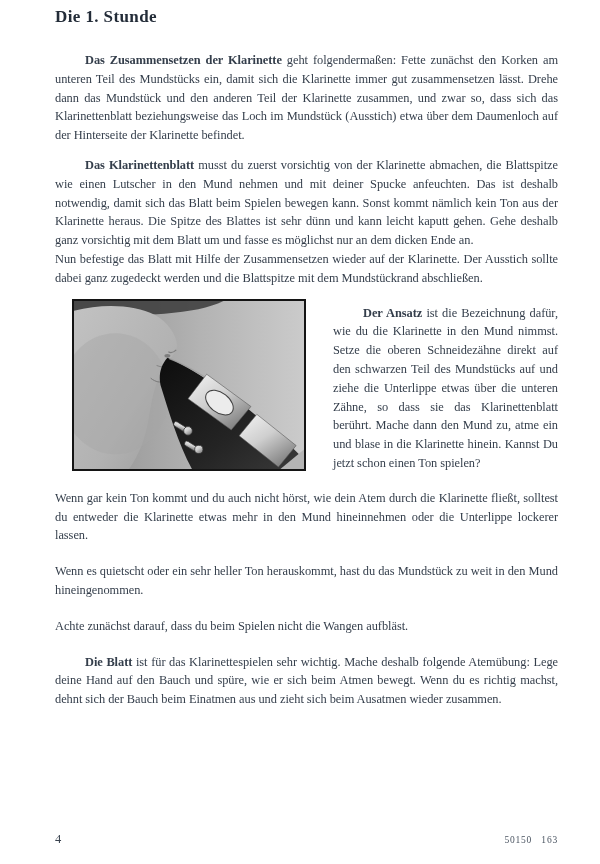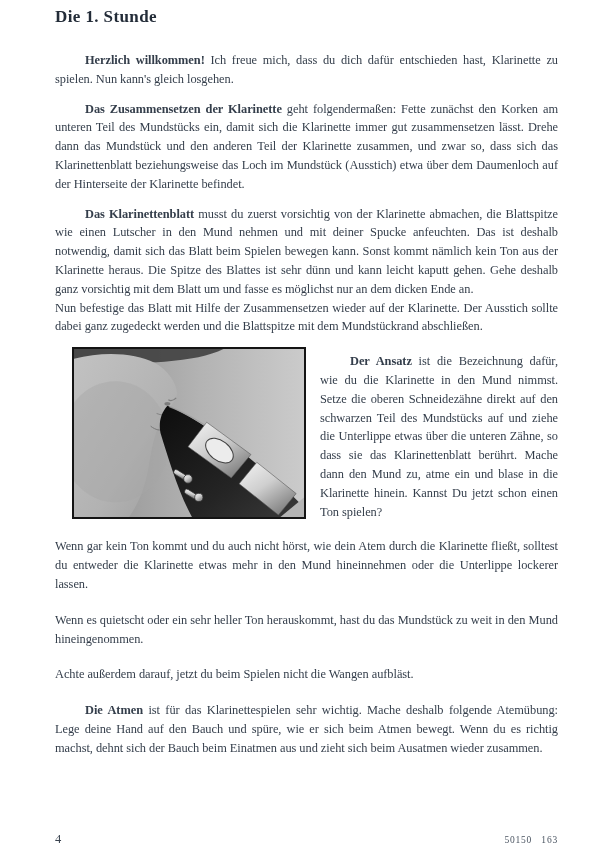--- a/index.html
+++ b/index.html
@@ -11,42 +11,41 @@
   .title{
     font-size:17px;font-weight:bold;color:#232c38;margin:0 0 24px 0;letter-spacing:.4px;
   }
   p.body-par{
     margin:0 0 11px 0;text-align:justify;font-size:12.4px;line-height:18.8px;
     color:#343e4b;letter-spacing:-.05px;
   }
   p.indent{text-indent:30px;}
   p.tight{margin-bottom:0;}
   .lead{font-weight:bold;}
-  .media-row{display:flex;gap:14px;margin:3px 0 16px 0;padding-left:17px;}
+  .media-row{display:flex;gap:27px;margin:3px 0 16px 0;padding-left:17px;}
   .photo-frame{
     flex:none;width:230px;height:168px;border:2px solid #141414;background:#a9a9a9;
   }
   .photo-frame svg{display:block;width:230px;height:168px;}
   .media-text{flex:1;padding-top:5px;}
   .lower p.body-par{margin-bottom:17px;}
   .footer{
     position:absolute;left:55px;top:832px;width:503px;
     display:flex;justify-content:space-between;align-items:baseline;
   }
   .page-number{font-size:12.5px;color:#39424e;}
   .plate-number{font-size:9.5px;color:#4a5461;letter-spacing:.8px;word-spacing:6px;}
 </style>
 </head>
 <body>
 
 <div class="page">
 
   <h1 class="title">Die 1. Stunde</h1>
 
-  <p class="body-par indent"><span class="lead">Herzlich willkommen!</span> <span>Ich freue mich, dass du dich dafür entschieden hast, Klarinette zu spielen. Nun kann's gleich losgehen.</span></p>
 
   <p class="body-par indent"><span class="lead">Das Zusammensetzen der Klarinette</span> <span>geht folgendermaßen: Fette zunächst den Korken am unteren Teil des Mundstücks ein, damit sich die Klarinette immer gut zusammensetzen lässt. Drehe dann das Mundstück und den anderen Teil der Klarinette zusammen, und zwar so, dass sich das Klarinettenblatt beziehungsweise das Loch im Mundstück (Ausstich) etwa über dem Daumenloch auf der Hinterseite der Klarinette befindet.</span></p>
 
   <p class="body-par indent tight"><span class="lead">Das Klarinettenblatt</span> <span>musst du zuerst vorsichtig von der Klarinette abmachen, die Blattspitze wie einen Lutscher in den Mund nehmen und mit deiner Spucke anfeuchten. Das ist deshalb notwendig, damit sich das Blatt beim Spielen bewegen kann. Sonst kommt nämlich kein Ton aus der Klarinette heraus. Die Spitze des Blattes ist sehr dünn und kann leicht kaputt gehen. Gehe deshalb ganz vorsichtig mit dem Blatt um und fasse es möglichst nur an dem dicken Ende an.</span></p>
 
   <p class="body-par">Nun befestige das Blatt mit Hilfe der Zusammensetzen wieder auf der Klarinette. Der Ausstich sollte dabei ganz zugedeckt werden und die Blattspitze mit dem Mundstückrand abschließen.</p>
 
   <div class="media-row">
     <div class="photo-frame">
 
@@ -105,22 +104,22 @@
       </svg>
     </div>
     <div class="media-text">
       <p class="body-par indent tight"><span class="lead">Der Ansatz</span> <span>ist die Bezeichnung dafür, wie du die Klarinette in den Mund nimmst. Setze die oberen Schneidezähne direkt auf den schwarzen Teil des Mundstücks auf und ziehe die Unterlippe etwas über die unteren Zähne, so dass sie das Klarinettenblatt berührt. Mache dann den Mund zu, atme ein und blase in die Klarinette hinein. Kannst Du jetzt schon einen Ton spielen?</span></p>
     </div>
   </div>
 
   <div class="lower">
     <p class="body-par">Wenn gar kein Ton kommt und du auch nicht hörst, wie dein Atem durch die Klarinette fließt, solltest du entweder die Klarinette etwas mehr in den Mund hineinnehmen oder die Unterlippe lockerer lassen.</p>
     <p class="body-par">Wenn es quietscht oder ein sehr heller Ton herauskommt, hast du das Mundstück zu weit in den Mund hineingenommen.</p>
-    <p class="body-par">Achte außerdem darauf, jetzt du beim Spielen nicht die Wangen aufbläst.</p>
-    <p class="body-par indent"><span class="lead">Die Atmen</span> <span>ist für das Klarinettespielen sehr wichtig. Mache deshalb folgende Atemübung: Lege deine Hand auf den Bauch und spüre, wie er sich beim Atmen bewegt. Wenn du es richtig machst, dehnt sich der Bauch beim Einatmen aus und zieht sich beim Ausatmen wieder zusammen.</span></p>
+    <p class="body-par">Achte zunächst darauf, dass du beim Spielen nicht die Wangen aufbläst.</p>
+    <p class="body-par indent"><span class="lead">Die Blatt</span> <span>ist für das Klarinettespielen sehr wichtig. Mache deshalb folgende Atemübung: Lege deine Hand auf den Bauch und spüre, wie er sich beim Atmen bewegt. Wenn du es richtig machst, dehnt sich der Bauch beim Einatmen aus und zieht sich beim Ausatmen wieder zusammen.</span></p>
   </div>
 
 </div>
 
 <div class="footer">
   <span class="page-number">4</span>
   <span class="plate-number">50150 163</span>
 </div>
 
 </body></html>

